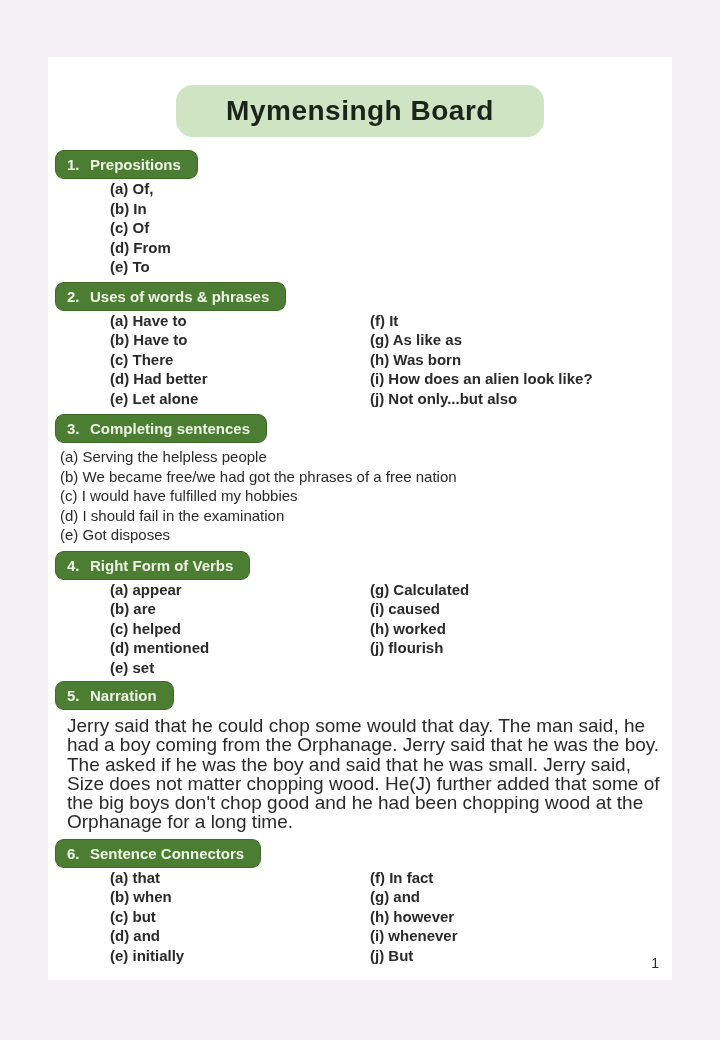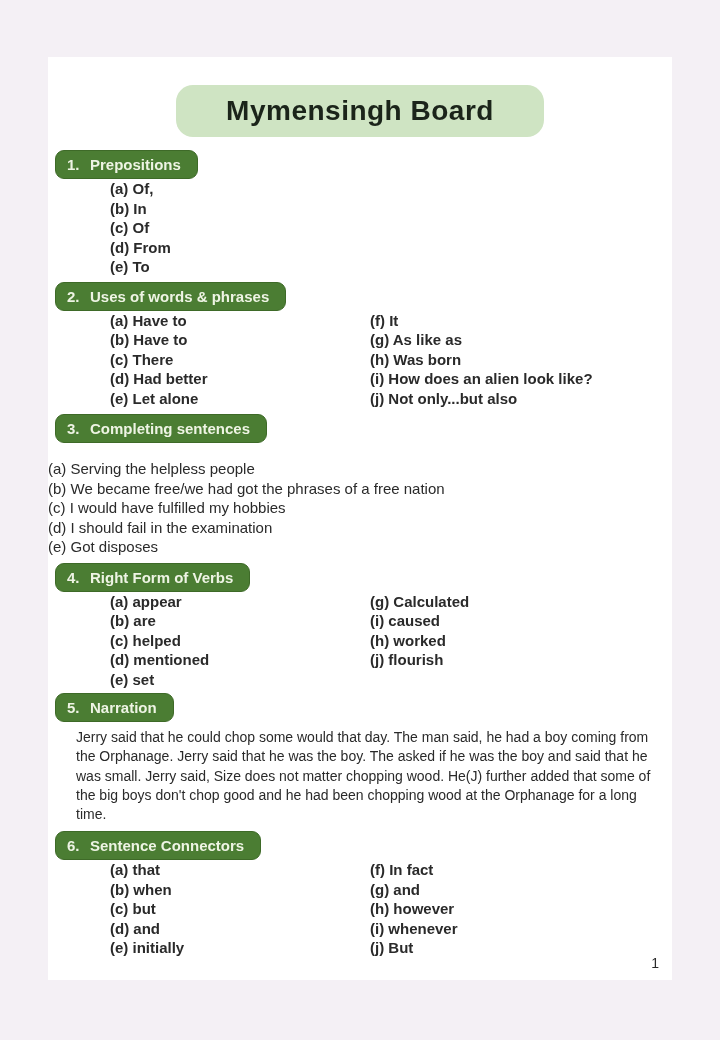--- a/index.html
+++ b/index.html
@@ -63,25 +63,26 @@
     font-weight:bold;
   }
   .col-left{padding-left:62px;}
   .answer-item{
     font-size:15px;
     line-height:19.5px;
     color:var(--body-text);
     white-space:nowrap;
   }
   .full-lines{
-    margin-top:16px;
+    margin-top:4px;
+    padding-left:12px;
   }
   .paragraph{
-    margin:6px 12px 0 28px;
-    font-size:14px;
+    margin:6px 12px 0 19px;
+    font-size:19px;
     line-height:19.3px;
     color:var(--body-text);
   }
   .page-number{
     position:absolute;
     right:13px;bottom:9px;
     font-size:14px;
     color:var(--body-text);
   }
 </style>

